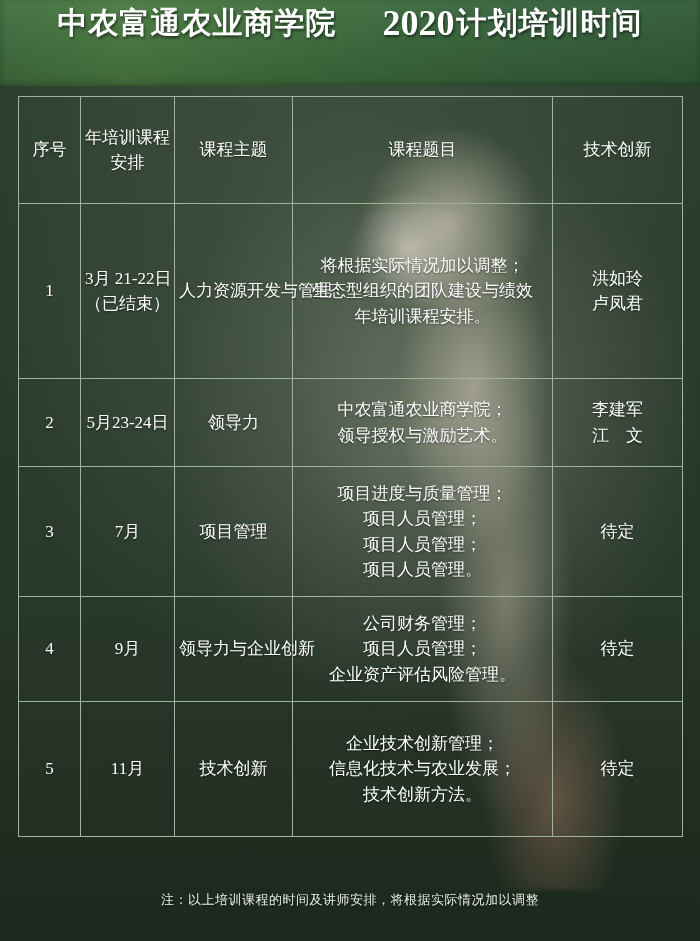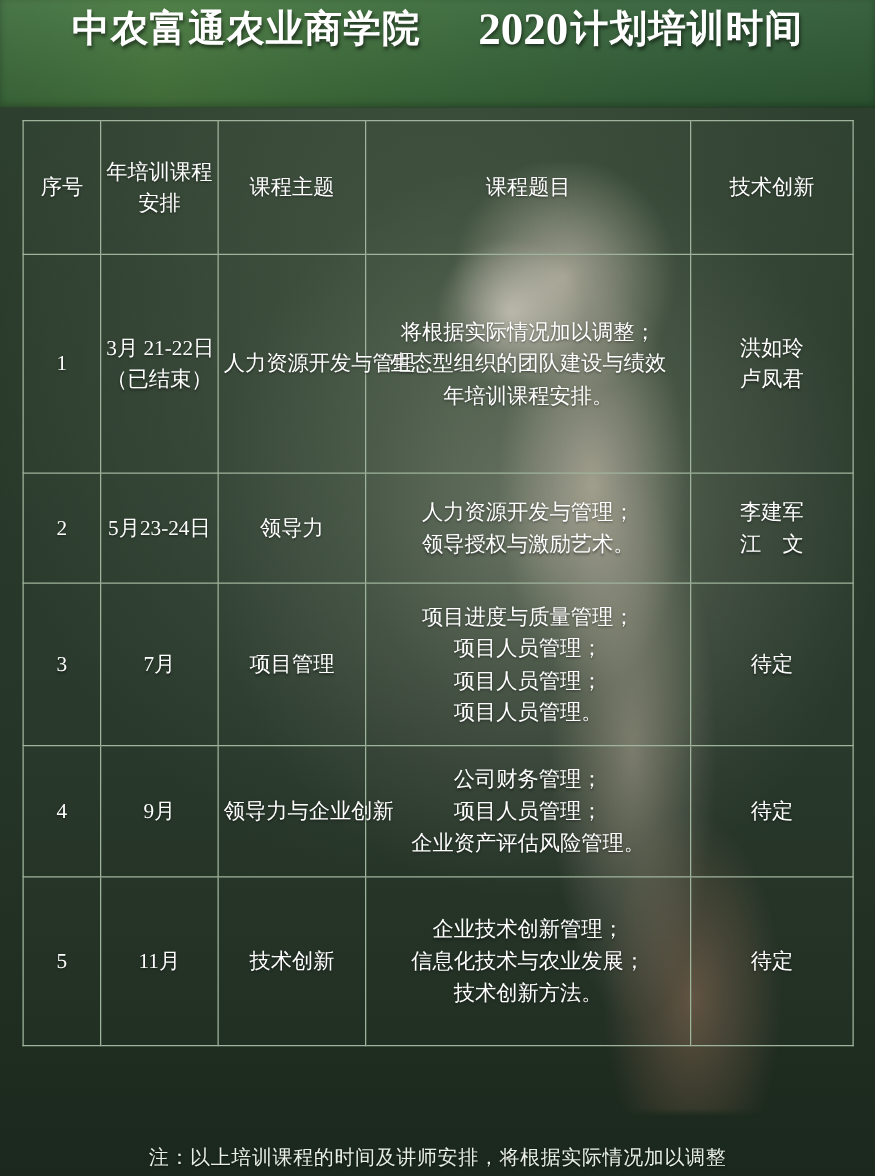--- a/index.html
+++ b/index.html
@@ -123,23 +123,23 @@
   col.c4 { width: 130px; }
 
   .cell-lines div { white-space: pre; }
   .num { font-size: 17px; }
 
   
   .note {
     position: absolute;
     left: 0;
     right: 0;
-    bottom: 4px;
+    bottom: 32px;
     text-align: center;
-    font-size: 16px;
+    font-size: 13px;
     color: #e8efe6;
     text-shadow: 0 1px 2px rgba(0,0,0,0.55);
     letter-spacing: 0.5px;
   }
 </style>
 </head>
 <body>
 
 <div class="page">
   <div class="hand-photo"></div>
@@ -196,21 +196,21 @@
             <td class="cell-lines num">
               <div>2</div>
             </td>
             <td class="cell-lines">
               <div>5月23-24日</div>
             </td>
             <td class="cell-lines">
               <div>领导力</div>
             </td>
             <td class="cell-lines">
-              <div>人力资源开发与管理；</div>
+              <div>中农富通农业商学院；</div>
               <div>领导授权与激励艺术。</div>
             </td>
             <td class="cell-lines">
               <div>李建军</div>
               <div>江　文</div>
             </td>
           </tr>
           <tr style="height: 130px;">
             <td class="cell-lines num">
               <div>3</div>

